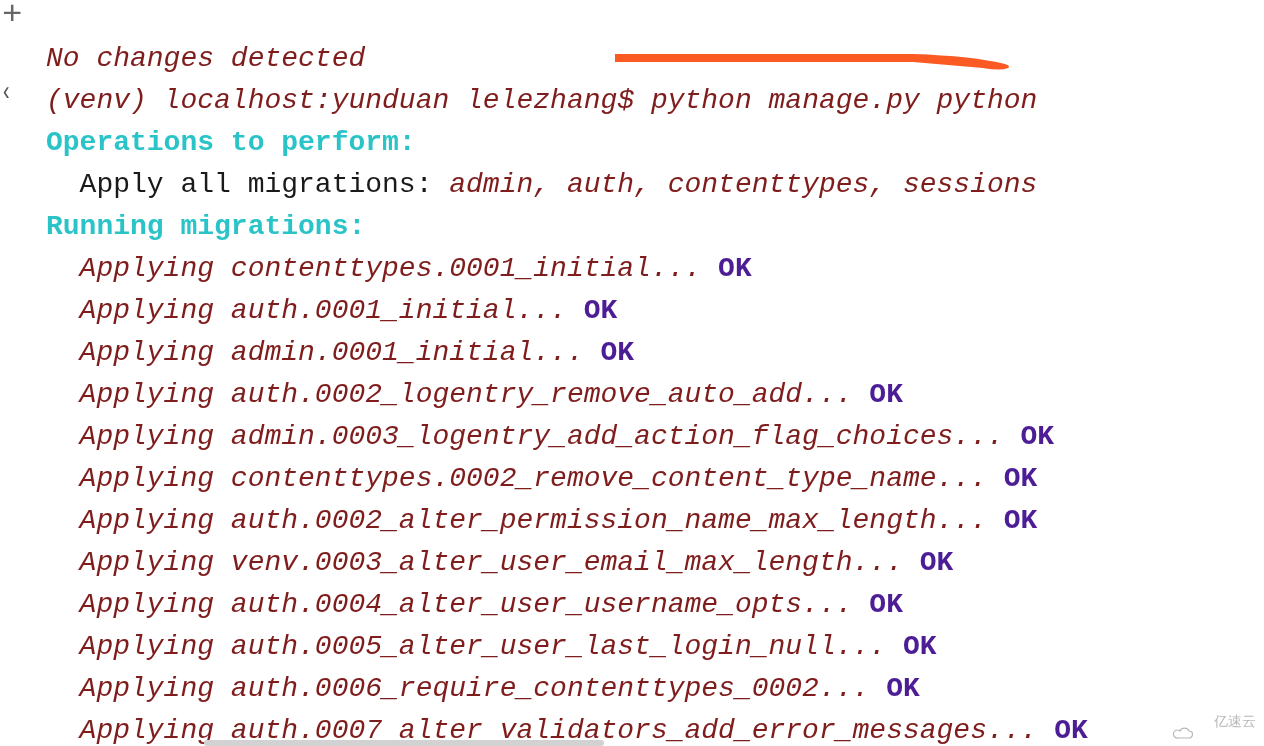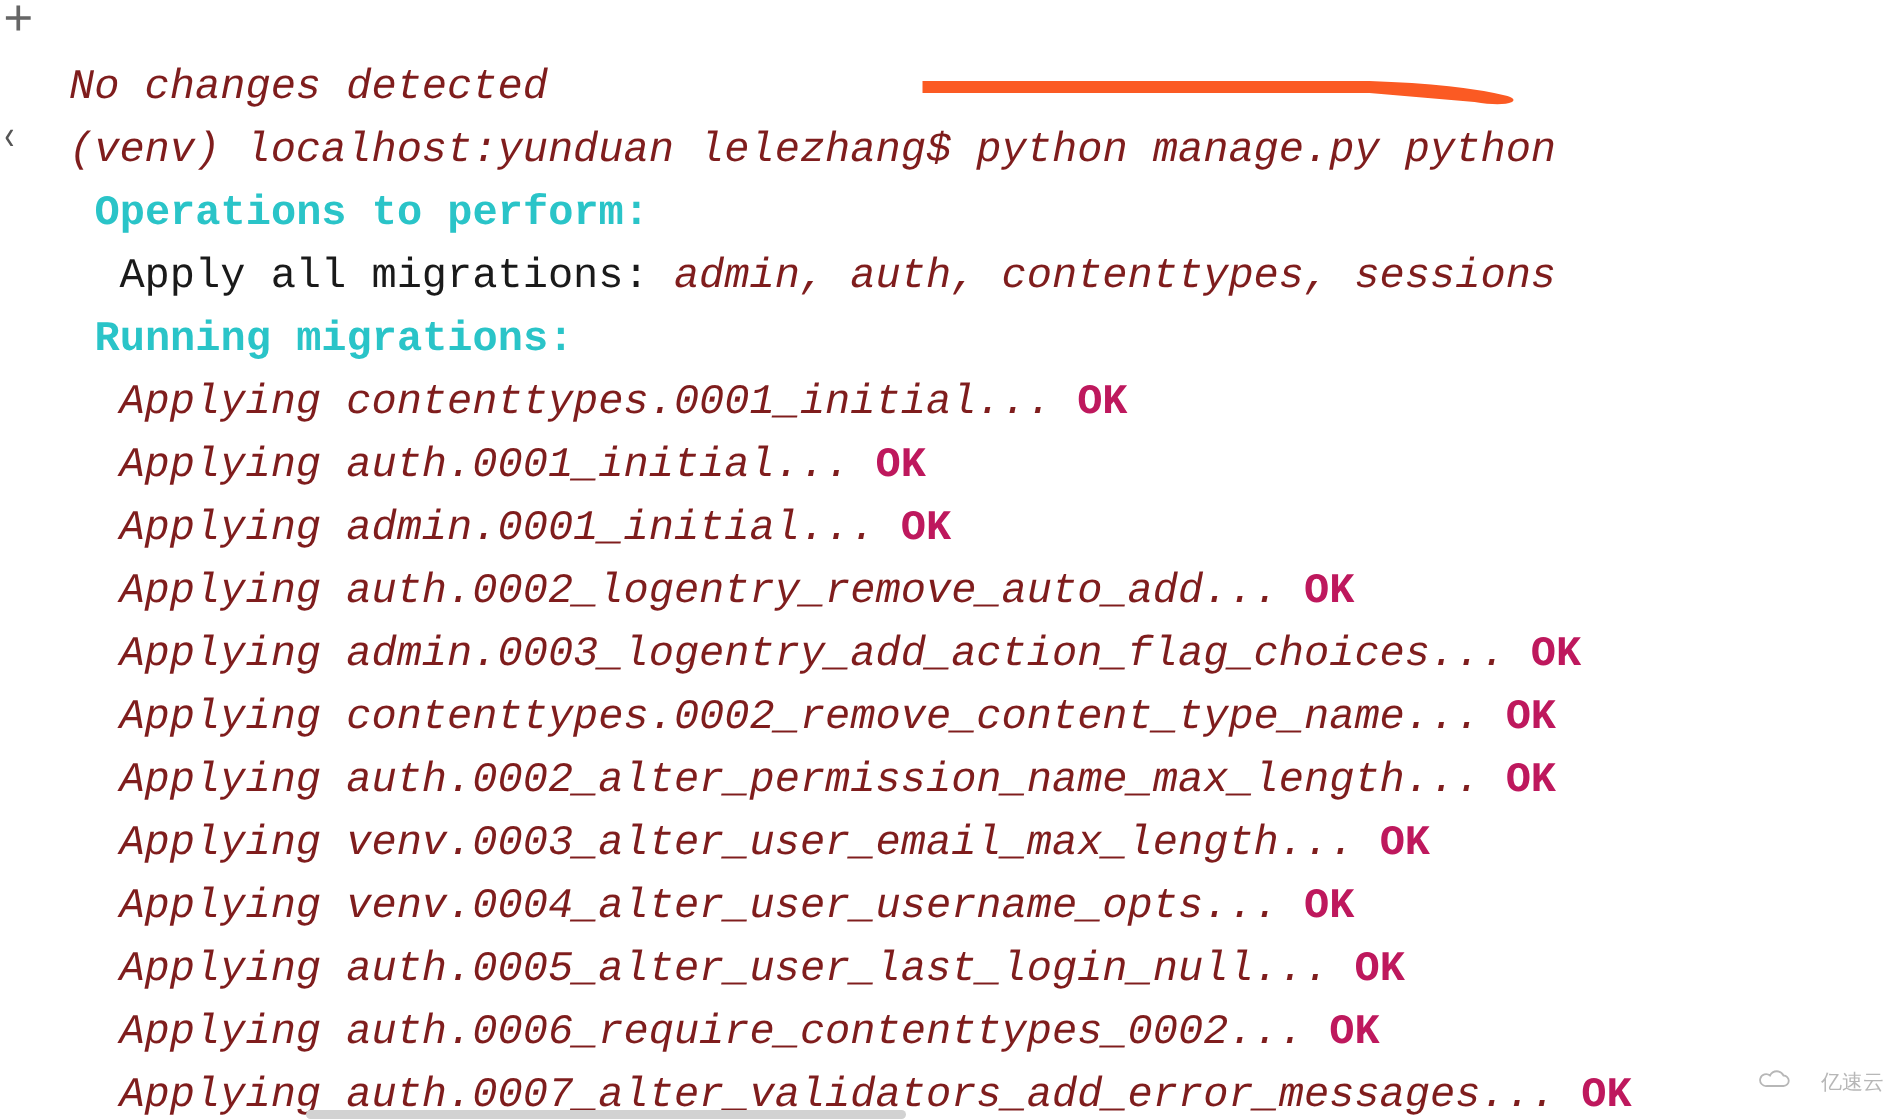--- a/index.html
+++ b/index.html
@@ -40,41 +40,42 @@
       font-size: 28px;
       font-weight: 400;
       transform: scaleX(0.7);
     }
     .content {
       position: absolute;
       left: 46px;
       top: -4px;
       white-space: pre;
     }
-    .kw { color: #2ac4c8; font-weight: bold; margin-left: 17px; }
+    .kw { color: #2ac4c8; font-weight: bold; }
     .bold { font-weight: normal; color: #1a1a1a; }
-    .ok { color: #be185d; font-weight: bold; margin-top: 22px; }
+    .ok { color: #4c1d95; font-weight: bold; margin-top: 22px; }
     .prompt { color: #7f1d1d; font-style: italic; }
     .underline {
       position: absolute;
       top: 48px;
       left: 613px;
       width: 402px;
       height: 18px;
       z-index: 2;
     }
     .underline svg { display: block; }
     .watermark {
       position: absolute;
       right: 8px;
       bottom: 4px;
       font-family: sans-serif;
       font-size: 14px;
       color: #b7b7b7;
       display: flex;
+      align-items: center;
       gap: 20px;
     }
     .watermark .wm-icon {
       width: 22px;
       height: 14px;
       display: inline-block;
     }
     .scrollbar-h {
       position: absolute;
       left: 44px;
@@ -109,21 +110,21 @@
 <span class="bold">  Apply all migrations: </span><span class="prompt">admin, auth, contenttypes, sessions</span>
 <span class="kw">Running migrations:</span>
 <span class="prompt">  Applying contenttypes.0001_initial... </span><span class="ok">OK</span>
 <span class="prompt">  Applying auth.0001_initial... </span><span class="ok">OK</span>
 <span class="prompt">  Applying admin.0001_initial... </span><span class="ok">OK</span>
 <span class="prompt">  Applying auth.0002_logentry_remove_auto_add... </span><span class="ok">OK</span>
 <span class="prompt">  Applying admin.0003_logentry_add_action_flag_choices... </span><span class="ok">OK</span>
 <span class="prompt">  Applying contenttypes.0002_remove_content_type_name... </span><span class="ok">OK</span>
 <span class="prompt">  Applying auth.0002_alter_permission_name_max_length... </span><span class="ok">OK</span>
 <span class="prompt">  Applying venv.0003_alter_user_email_max_length... </span><span class="ok">OK</span>
-<span class="prompt">  Applying venv.0004_alter_user_username_opts... </span><span class="ok">OK</span>
+<span class="prompt">  Applying auth.0004_alter_user_username_opts... </span><span class="ok">OK</span>
 <span class="prompt">  Applying auth.0005_alter_user_last_login_null... </span><span class="ok">OK</span>
 <span class="prompt">  Applying auth.0006_require_contenttypes_0002... </span><span class="ok">OK</span>
 <span class="prompt">  Applying auth.0007_alter_validators_add_error_messages... </span><span class="ok">OK</span>
 </div>
 
   <div class="underline">
     <svg width="402" height="24" viewBox="0 0 402 24">
       <path d="M2 6 L 300 6 Q 360 8 392 16 Q 398 18 395 20 Q 388 23 370 20 L 300 14 L 2 14 Z" stroke="none" fill="#fb5a23"></path>
     </svg>
   </div>

